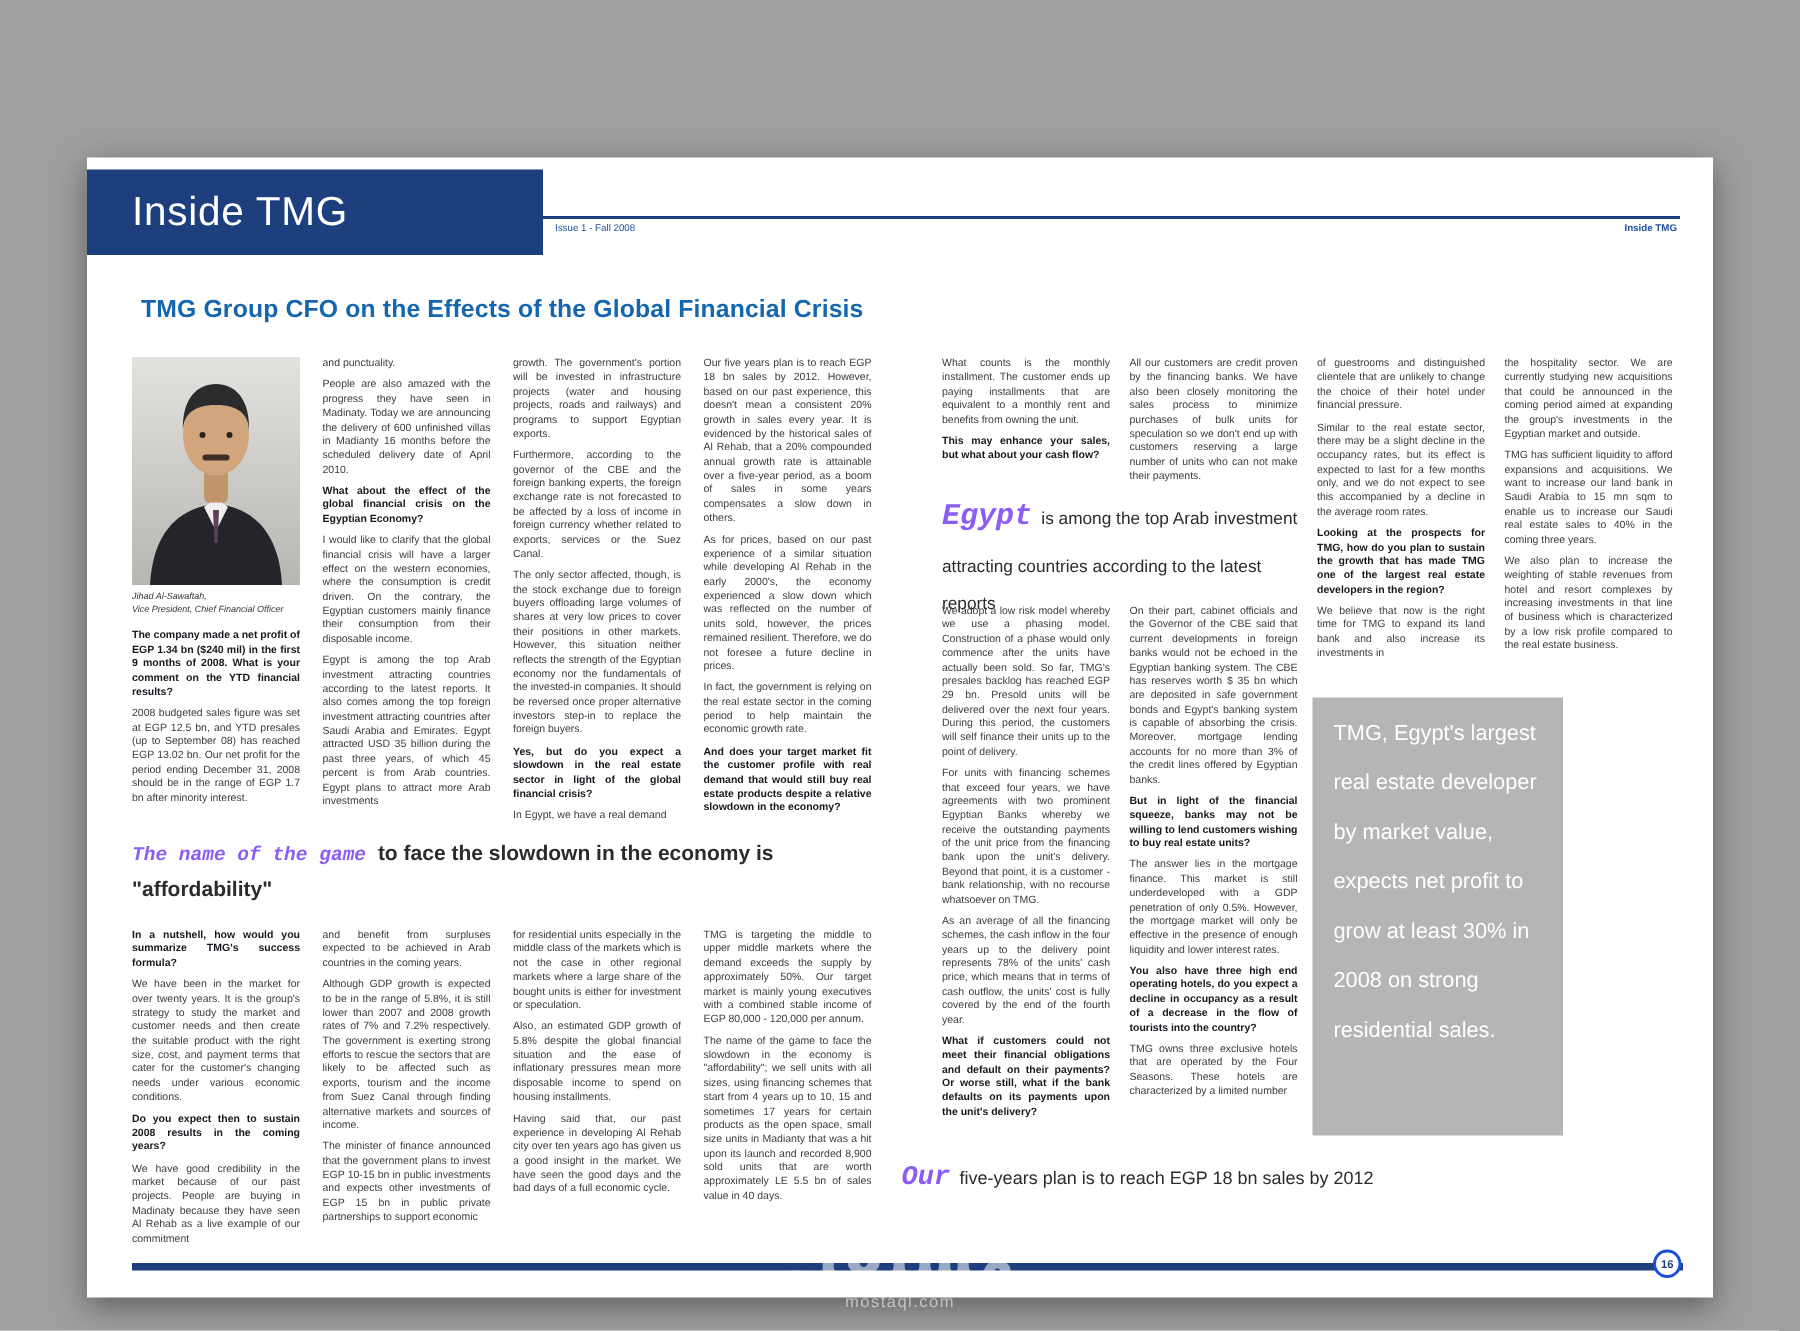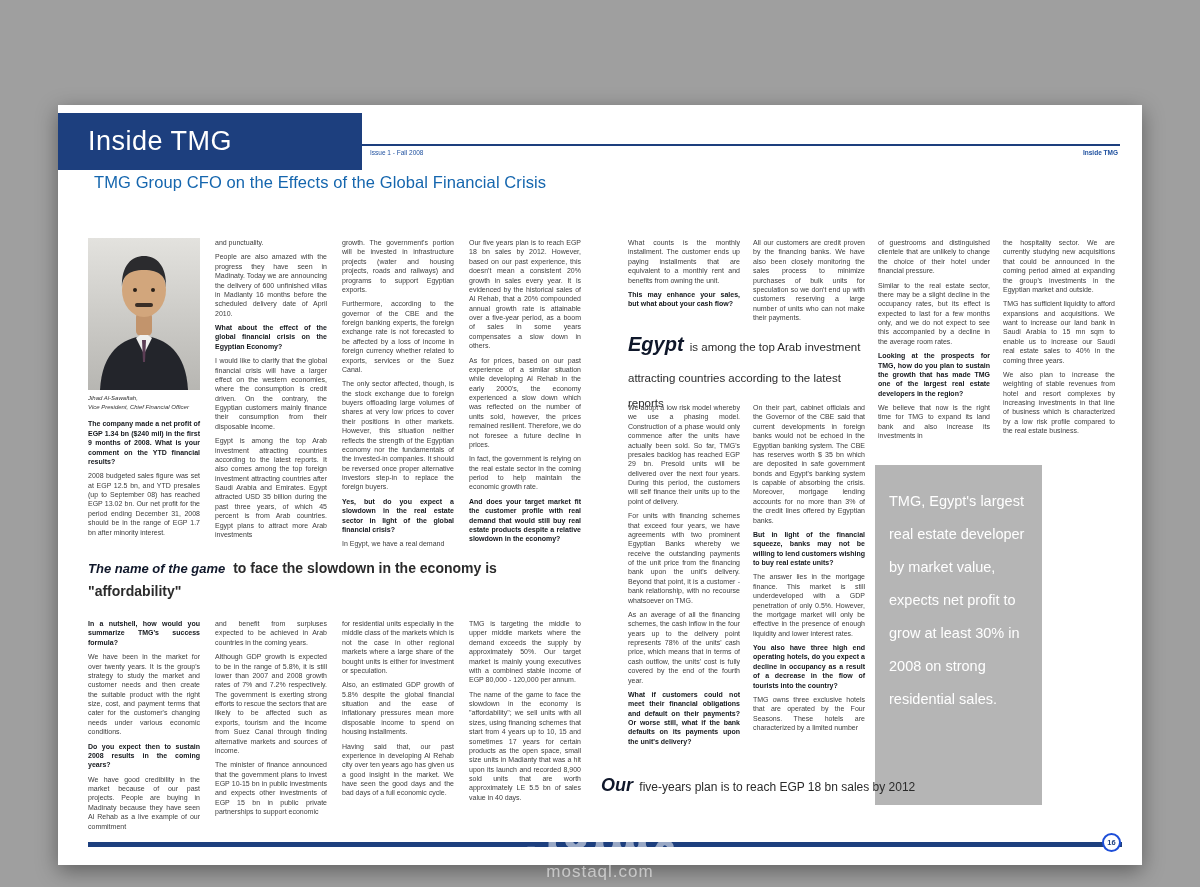--- a/index.html
+++ b/index.html
@@ -6,56 +6,56 @@
   html,body { width:1200px; height:887px; }
   body { background:#9f9f9f; font-family:"Liberation Sans",sans-serif; overflow:hidden; position:relative; }
   .canvas { position:absolute; inset:0; background:#9f9f9f; }
   .page { position:absolute; left:58px; top:62px; width:1084px; height:760px; background:#ffffff; box-shadow:0 6px 20px rgba(0,0,0,.4);margin-top:43px; }
 
   .masthead-bar { position:absolute; left:0; top:8px; width:304px; height:57px; background:#1d3f7e; display:flex; align-items:center; padding-left:30px; }
   .masthead-title { color:#ffffff; font-size:27px; letter-spacing:.5px; font-weight:400; }
   .header-rule { position:absolute; left:304px; top:39px; width:758px; height:2px; background:#1d3f7e; }
   .issue-label { position:absolute; left:312px; top:44px; font-size:6.5px; color:#1d4f9e; }
   .corner-label { position:absolute; right:24px; top:44px; font-size:6.5px; color:#1d4f9e; font-weight:bold; }
-  .headline { position:absolute; left:36px; top:68px; font-size:16.5px; font-weight:400; color:#1566ae; letter-spacing:.1px; }
+  .headline { position:absolute; left:36px; top:92px; font-size:16.5px; font-weight:700; color:#1566ae; letter-spacing:.1px; }
 
   .row { position:absolute; display:flex; gap:15px; }
   .top-left { left:30px; top:133px; width:500px; }
   .bottom-left { left:30px; top:514px; width:500px; }
   .col { width:112px; flex:0 0 112px; }
   .abscol { position:absolute; width:112px; }
   .c5t{left:570px;top:133px} .c6t{left:695px;top:133px} .c7{left:820px;top:133px} .c8{left:945px;top:133px}
   .c5b{left:570px;top:298px} .c6b{left:695px;top:298px}
 
   .para { font-size:7px; line-height:1.34; color:#3c3c3c; text-align:justify; margin-bottom:5px; }
   .para.q { font-weight:bold; color:#15181d; }
 
   .photo { width:112px; height:152px; background:#c9c9c5; overflow:hidden; }
   .photo svg { display:block; }
   .caption { font-size:6px; font-style:italic; color:#333333; line-height:1.45; margin:4px 0 8px; }
 
-  .script { font-family:Liberation Sans, sans-serif; font-style:italic; font-weight:bold; color:#0f172a; }
+  .script { font-family:Liberation Mono, monospace; font-style:italic; font-weight:bold; color:#8b5cf6; }
 
   .game-heading { position:absolute; left:30px; top:452px; width:505px; font-size:14px; font-weight:bold; color:#2b2b2b; line-height:1.6; }
   .game-heading .script { font-size:13px; margin-right:4px; }
 
   .egypt-quote { position:absolute; left:570px; top:218px; width:250px; font-size:11.5px; font-weight:500; color:#2b2b2b; line-height:2.15; }
   .egypt-quote .script { font-size:20px; margin-right:3px; }
 
   .our-quote { position:absolute; left:543px; top:670px; width:440px; font-size:12px; color:#2b2b2b; font-weight:500; }
   .our-quote .script { font-size:18px; margin-right:3px; }
 
-  .quote-box { position:absolute; left:817px; top:360px; width:167px; height:340px; background:#b5b5b5; color:#ffffff; font-size:14.5px; line-height:33px; padding:20px 14px; }
+  .quote-box { position:absolute; left:817px; top:360px; width:167px; height:292px; background:#b5b5b5; color:#ffffff; font-size:14.5px; line-height:33px; padding:8px 14px; }
 
   .footer-rule { position:absolute; left:30px; top:737px; width:1034px; height:5px; background:#1d3f7e; }
   .page-number { position:absolute; left:1044px; top:728px; width:19px; height:19px; border-radius:50%; background:#ffffff; border:2px solid #1d4ed8; color:#1d3f7e; font-size:7.5px; font-weight:bold; display:flex; align-items:center; justify-content:center; }
 
   .watermark { position:absolute; left:0; right:0; top:816px; text-align:center; color:rgba(255,255,255,.55); pointer-events:none; }
   .wm-ar { font-size:42px; font-weight:bold; line-height:1.1; font-family:"DejaVu Sans",sans-serif; }
-  .wm-en { font-size:17px; letter-spacing:1px; }
+  .wm-en { font-size:11px; letter-spacing:1px; }
 </style>
 </head>
 <body>
 
 <div class="canvas">
   <div class="page">
 
     <div class="masthead-bar">
       <span class="masthead-title">Inside TMG</span>
     </div>

